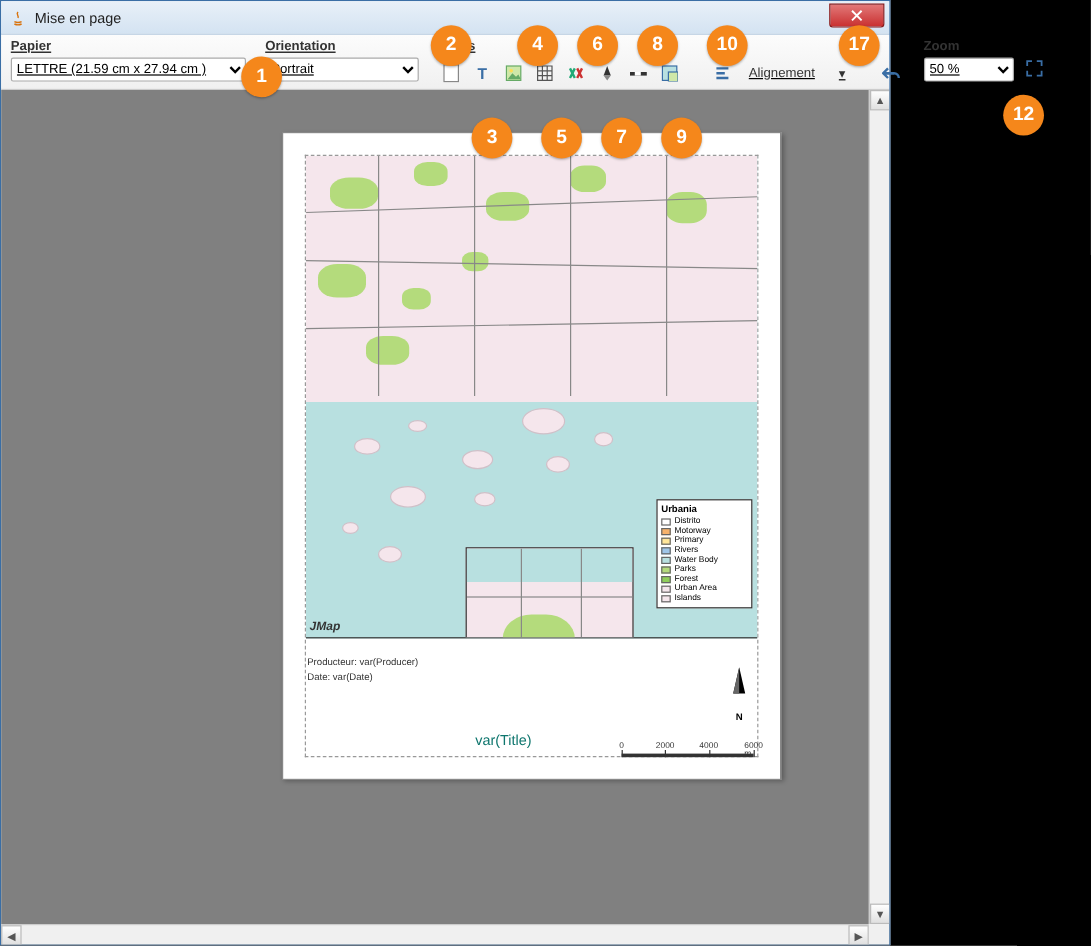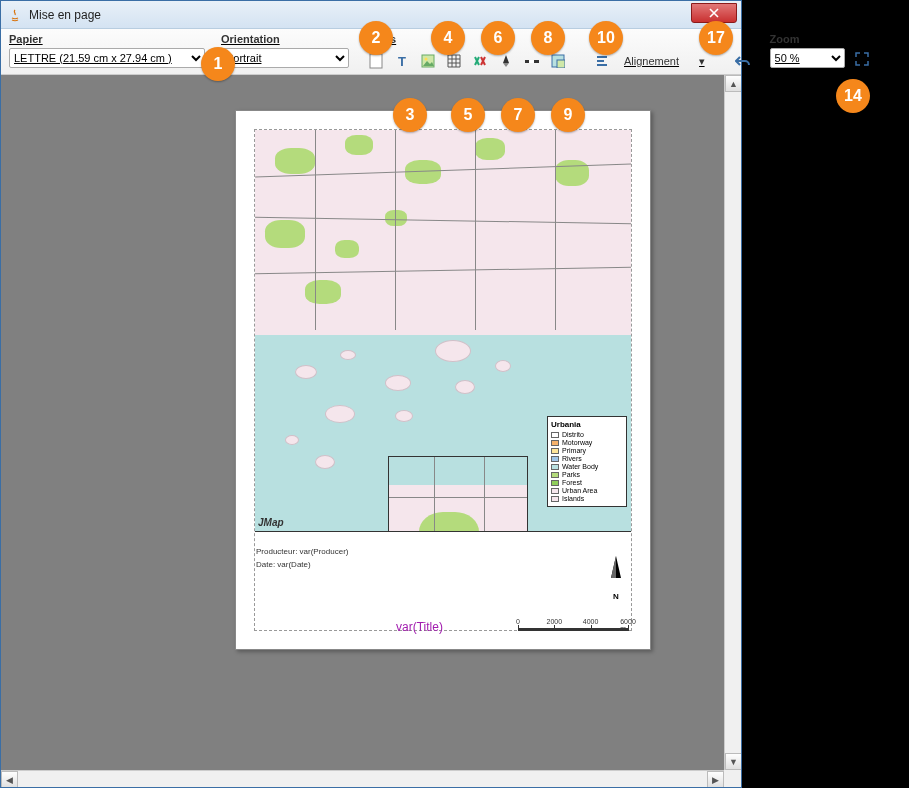--- a/index.html
+++ b/index.html
@@ -166,22 +166,22 @@
   
   .meta-area {
     position: absolute;
     left: 20px; top: 436px;
     font-size: 8px; color: #333;
   }
   .meta-area div { margin-bottom: 4px; }
   
   .title-var {
     position: absolute;
-    left: 160px; bottom: 15px;
-    font-size: 12px; color: #a21caf;
+    left: 160px; bottom: 25px;
+    font-size: 12px; color: #0f766e;
   }
   .north-arrow {
     position: absolute;
     right: 24px; top: 445px;
     width: 20px; text-align: center;
   }
   .scalebar {
     position: absolute;
     right: 22px; bottom: 18px;
     width: 110px; height: 12px;
@@ -336,21 +336,21 @@
             <svg width="16" height="14" viewBox="0 0 16 14">
               <path d="M5 3L1 7l4 4M1 7h9a4 4 0 010 0" stroke="#3a6ea5" stroke-width="2" fill="none"></path>
               <path d="M1 7h9a4 4 0 014 4" stroke="#3a6ea5" stroke-width="2" fill="none"></path>
             </svg>
           </button>
       </div>
     </div>
 
     <div class="toolbar-group">
       <span class="toolbar-label">Zoom</span>
-      <div style="display:flex;align-items:flex-end">
+      <div style="display:flex;align-items:flex-start">
         <select class="combo zoom">
           <option>50 %</option>
         </select>
         <span class="fullscreen-icon">
           <svg width="16" height="16" viewBox="0 0 16 16">
               <path d="M2 6V2h4M10 2h4v4M14 10v4h-4M6 14H2v-4" stroke="#3a6ea5" stroke-width="1.5" fill="none"></path>
             </svg>
         </span>
       </div>
     </div>
@@ -493,14 +493,14 @@
   <div class="callout" style="left:358px;top:20px">2</div>
   <div class="callout" style="left:392px;top:97px">3</div>
   <div class="callout" style="left:430px;top:20px">4</div>
   <div class="callout" style="left:450px;top:97px">5</div>
   <div class="callout" style="left:480px;top:20px">6</div>
   <div class="callout" style="left:500px;top:97px">7</div>
   <div class="callout" style="left:530px;top:20px">8</div>
   <div class="callout" style="left:550px;top:97px">9</div>
   <div class="callout" style="left:588px;top:20px">10</div>
   <div class="callout" style="left:698px;top:20px">17</div>
-  <div class="callout" style="left:835px;top:78px">14</div>
+  <div class="callout" style="left:835px;top:78px">12</div>
 </div>
 
 </body></html>

